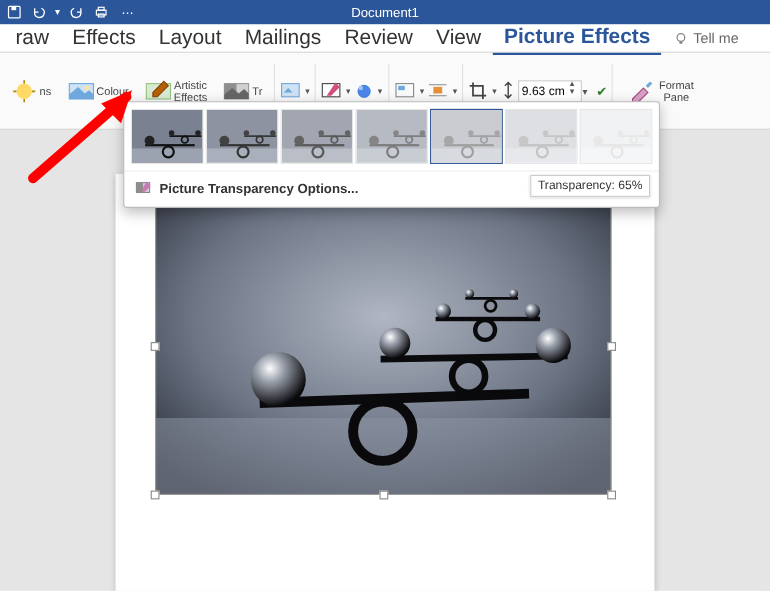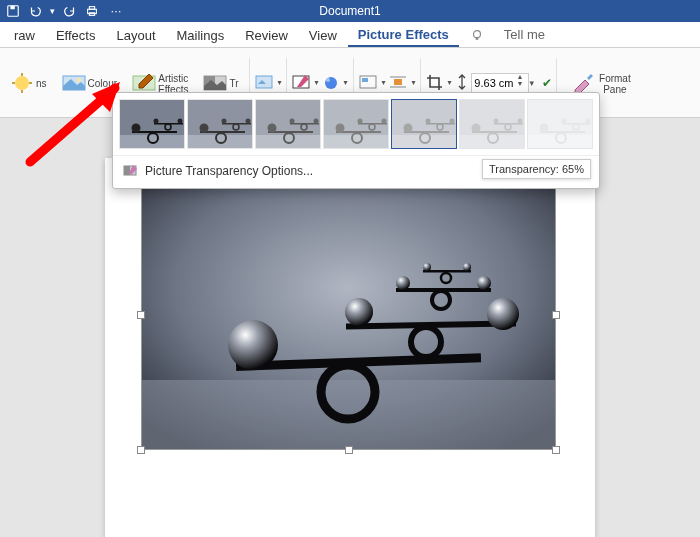--- a/index.html
+++ b/index.html
@@ -4,23 +4,23 @@
 <style>
   * { box-sizing: border-box; margin: 0; padding: 0; font-family: -apple-system, "Segoe UI", sans-serif; }
   body { width: 700px; height: 537px; background: #f3f3f3; overflow: hidden; position: relative; }
 
   .titlebar { height: 22px; background: #2b579a; color: white; display: flex; align-items: center; position: relative; }
   .titlebar .qat { display: flex; align-items: center; gap: 8px; padding-left: 6px; }
   .qat svg { width: 14px; height: 14px; }
   .titlebar .title { position: absolute; left: 0; right: 0; text-align: center; font-size: 12px; pointer-events: none; }
 
   .tabs { height: 26px; background: #fff; border-bottom: 1px solid #d0d0d0; display: flex; align-items: center; padding-left: 4px; gap: 1px; }
-  .tabs .tab { padding: 4px 10px 3px; font-size: 13px; color: #333; cursor: pointer; }
+  .tabs .tab { padding: 4px 10px 3px; font-size: 19px; color: #333; cursor: pointer; }
   .tabs .tab.active { color: #2b579a; font-weight: bold; border-bottom: 2px solid #2b579a; }
-  .tabs .tell { display: flex; align-items: center; gap: 20px; color: #666; font-size: 13px; margin-left: 10px; justify-content: space-between; }
+  .tabs .tell { display: flex; align-items: center; gap: 4px; color: #666; font-size: 13px; margin-left: 10px; justify-content: space-between; }
 
   .ribbon { height: 70px; background: #fafafa; border-bottom: 1px solid #d0d0d0; display: flex; align-items: center; padding: 4px 2px; gap: 1px; }
   .ribbon .sep { width: 1px; height: 50px; background: #e0e0e0; margin: 0 3px; }
   .rg { display: flex; flex-direction: row; align-items: center; justify-content: center; padding: 2px 6px; cursor: pointer; }
   .rg .iconbox { width: 28px; height: 26px; display: flex; align-items: center; justify-content: center; }
   .rg .lbl { font-size: 10px; color: #444; text-align: center; line-height: 11px; margin-top: 2px; }
   .rg.big .iconbox { width: 32px; height: 30px; }
   .small-row { display: flex; align-items: center; gap: 2px; }
   .sq { width: 28px; height: 24px; display: flex; align-items: center; justify-content: center; cursor: pointer; border-radius: 3px; }
   .sq .chev { font-size: 8px; color: #555; margin-left: 2px; }
@@ -42,21 +42,21 @@
   .hdl.bm { bottom: -4px; left: 50%; margin-left: -4px; } .hdl.br { bottom: -4px; right: -4px; }
   .rot { position: absolute; top: -20px; left: 50%; margin-left: -5px; width: 10px; height: 10px; border: 1px solid #888; border-radius: 50%; background: #fff; }
   .rot::after { content: ""; position: absolute; top: 9px; left: 4px; width: 1px; height: 8px; background: #888; }
 
   
   .dropdown { position: absolute; top: 92px; left: 112px; width: 488px; background: #fff; border: 1px solid #bcbcbc; box-shadow: 0 4px 12px rgba(0,0,0,.25); z-index: 10; border-radius: 3px; }
   .presets { display: flex; padding: 6px; gap: 2px; }
   .preset { width: 67px; height: 50px; border: 1px solid #e5e5e5; cursor: pointer; position: relative; overflow: hidden; }
   .preset.sel { border: 1px solid #888; outline: 1px solid #2b579a; outline-offset: -1px; }
   .preset .thumb { position: absolute; inset: 0; }
-  .opt-row { display: flex; align-items: center; padding: 7px 10px 9px; gap: 6px; border-top: 1px solid #eee; cursor: pointer; font-size: 12px; color: #333; }
+  .opt-row { display: flex; align-items: center; padding: 7px 10px 9px; gap: 6px; border-top: 1px solid #eee; cursor: pointer; font-size: 12px; color: #333; font-weight: bold; }
   .tooltip { position: absolute; top: 66px; right: 8px; background: #fff; border: 1px solid #ccc; font-size: 11px; padding: 3px 6px; color: #333; box-shadow: 0 1px 3px rgba(0,0,0,.15); }
 
   
   .arrow-annot { position: absolute; top: 72px; left: 20px; z-index: 20; pointer-events: none; }
 
   svg { display: block; }
 </style>
 </head>
 <body>
 

